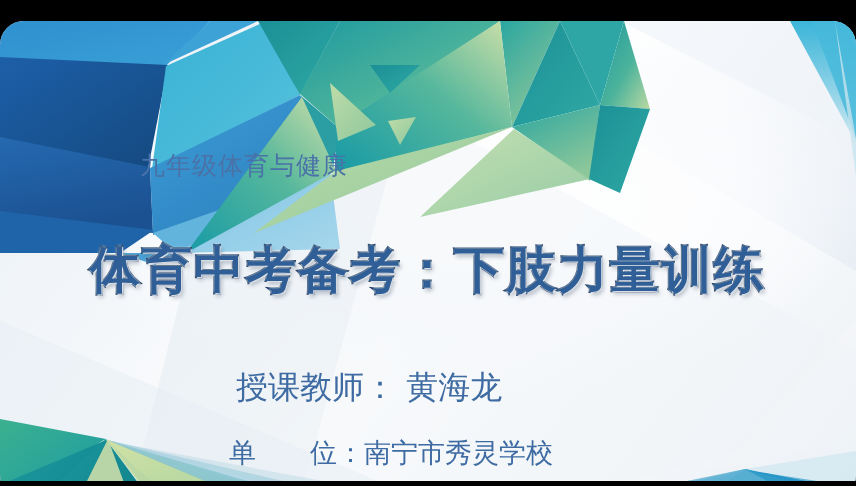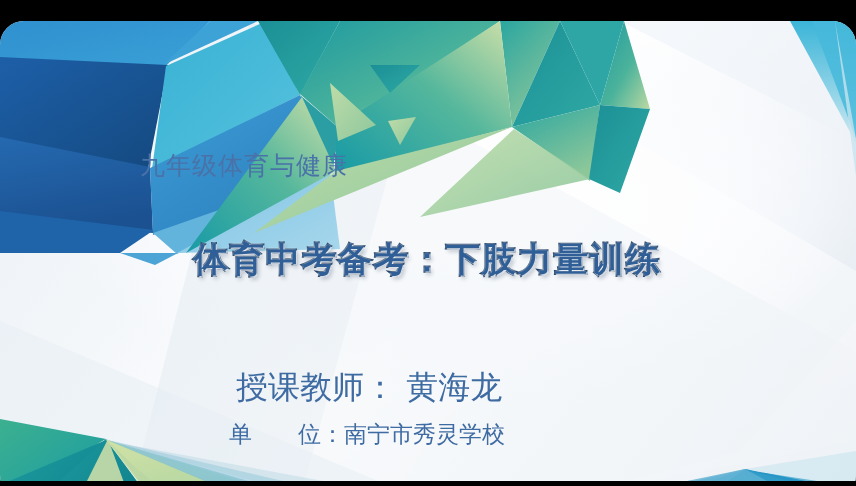--- a/index.html
+++ b/index.html
@@ -63,21 +63,21 @@
     color: #4a72a8;
     font-family: "DejaVu Sans", "Liberation Sans", sans-serif;
     white-space: nowrap;
   }
   .main-title {
     position: absolute;
     left: 0;
     right: 0;
     top: 216px;
     text-align: center;
-    font-size: 34px;
+    font-size: 50px;
     font-weight: bold;
     letter-spacing: 2px;
     white-space: nowrap;
     font-family: Liberation Sans, sans-serif;
     color: #2f5f96;
     -webkit-text-stroke: 2.2px #17365d;
     paint-order: stroke fill;
     text-shadow:
       0 0 3px rgba(255,255,255,0.95),
       1px 1px 0 rgba(255,255,255,0.75),
@@ -89,23 +89,23 @@
     top: 350px;
     color: #3f6ba3;
     font-family: "DejaVu Sans", "Liberation Sans", sans-serif;
   }
   .line-teacher {
     font-size: 32px;
     line-height: 1.0;
     white-space: pre;
   }
   .line-school {
-    font-size: 23px;
+    font-size: 27px;
     line-height: 1.0;
-    margin-top: 20px;
+    margin-top: 36px;
     margin-left: -7px;
     white-space: pre;
   }
 </style>
 </head>
 <body>
 
 <div id="slide">
 
   <div class="bar bar-top"></div>

